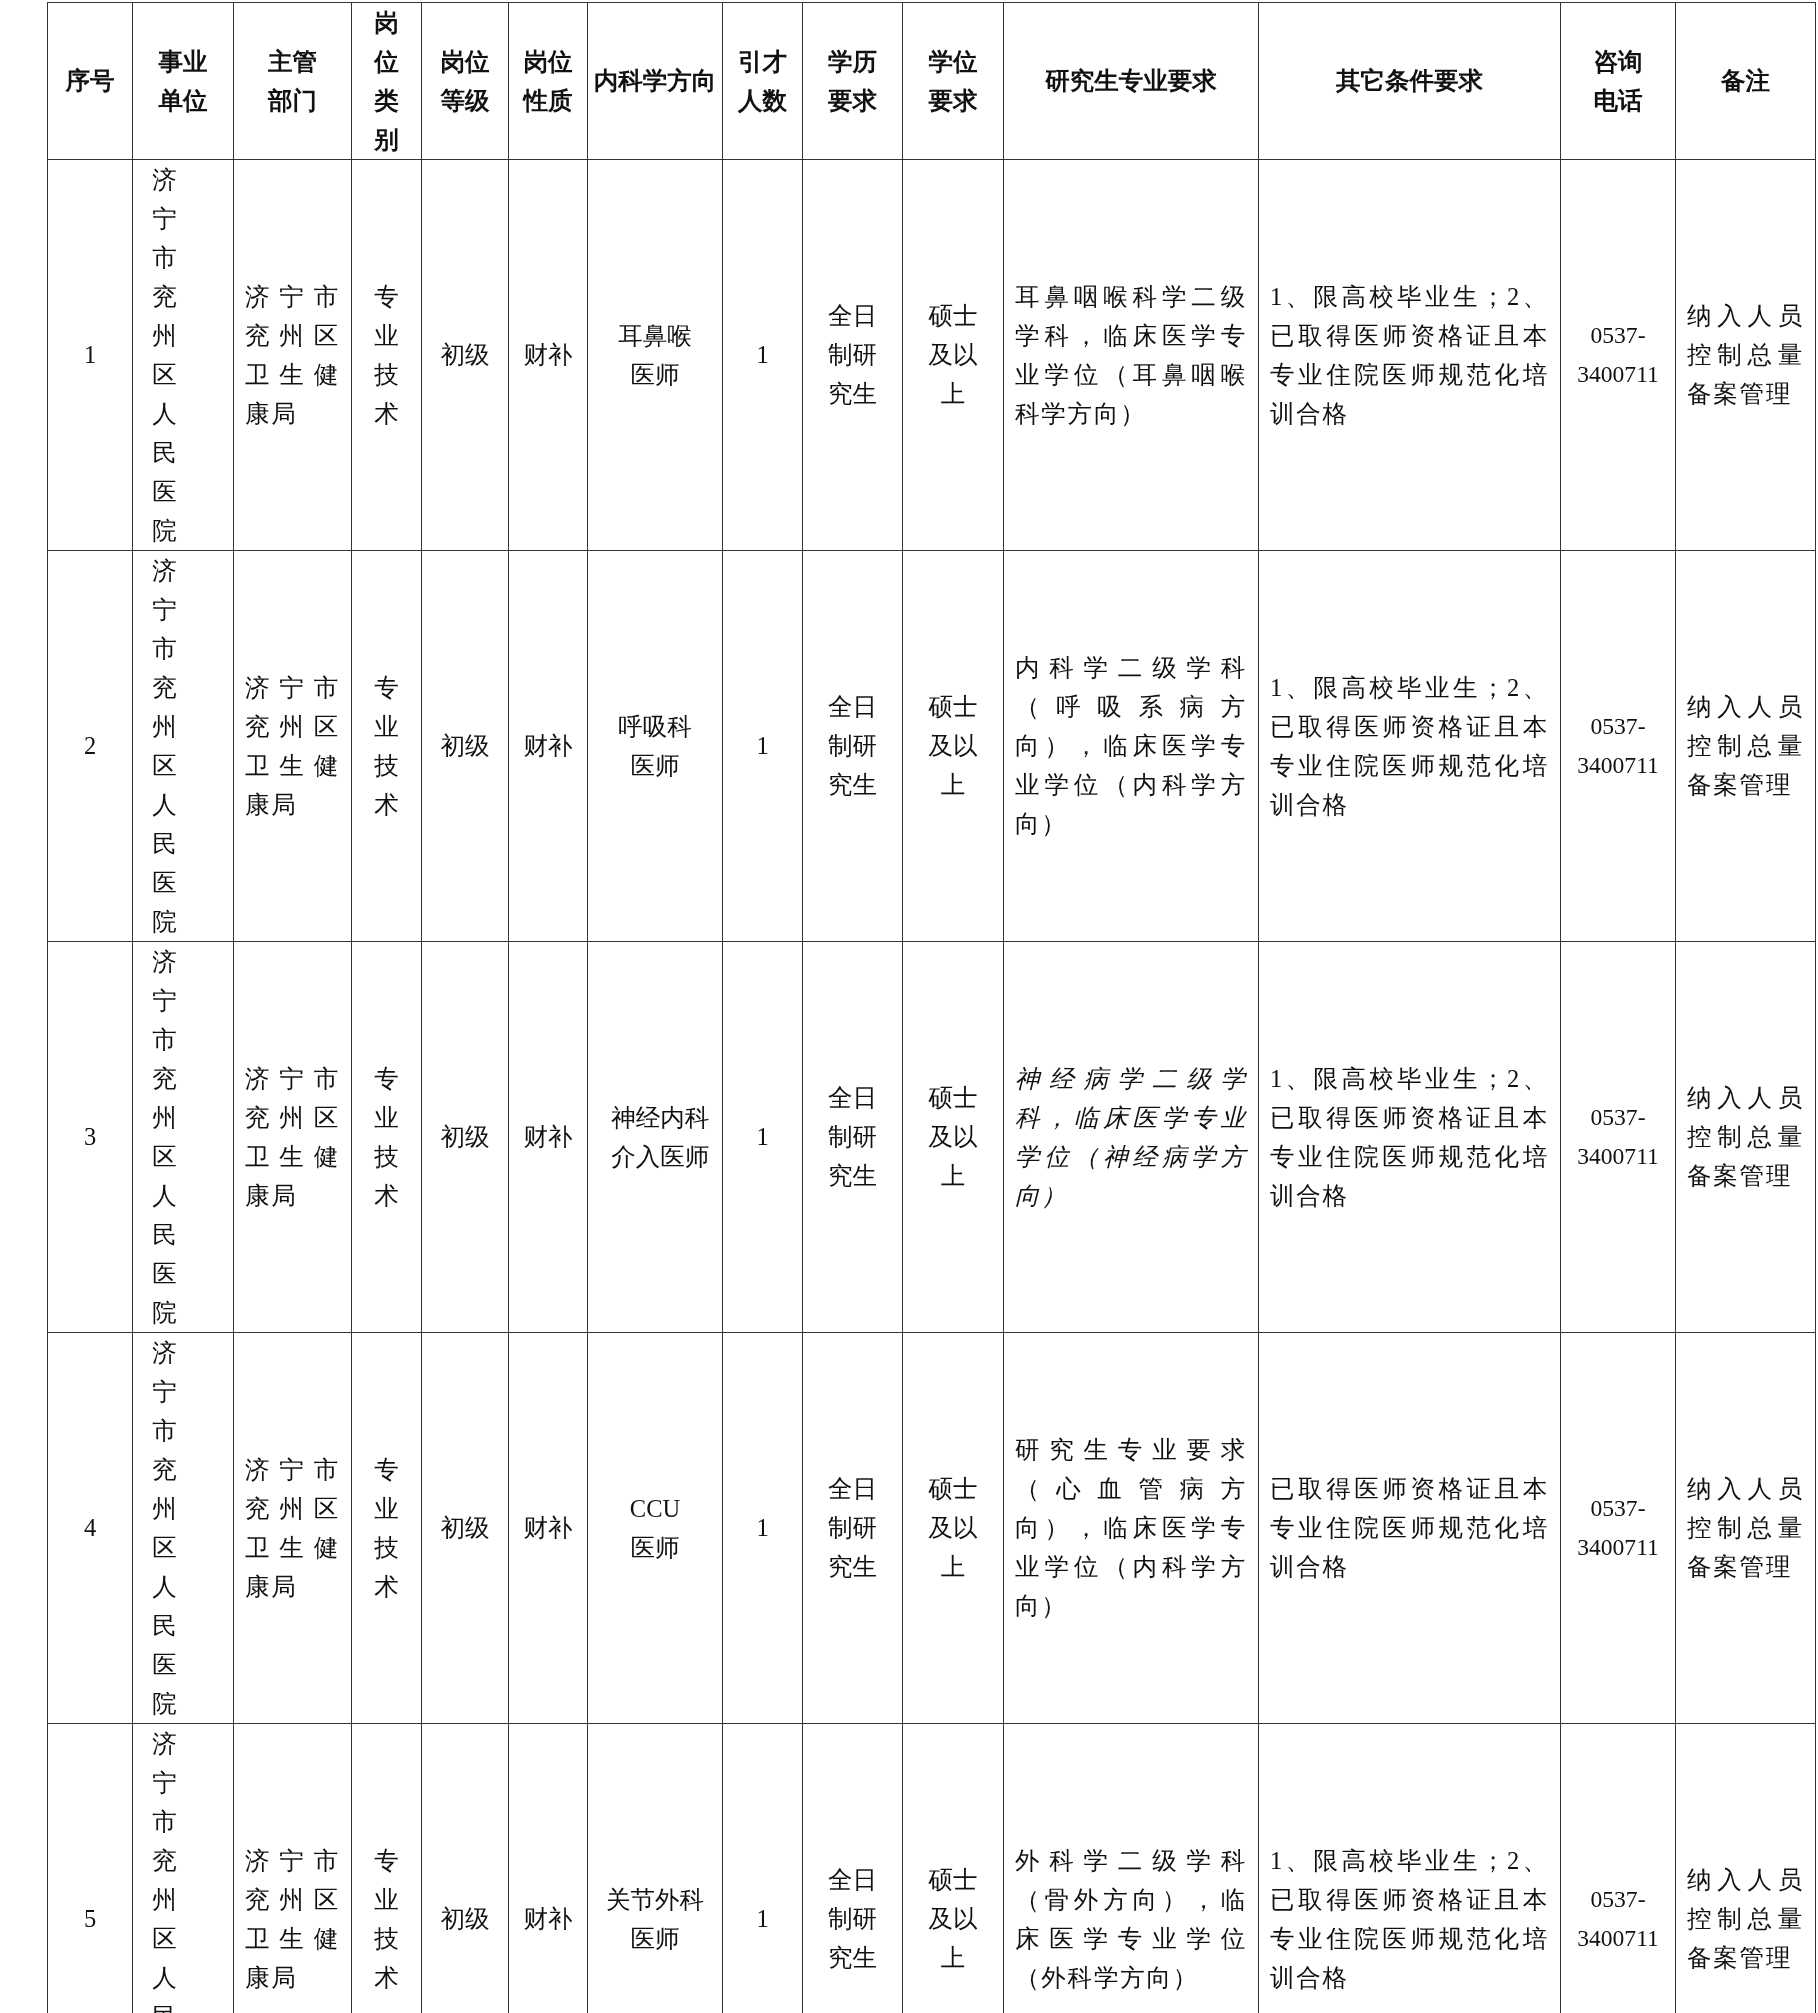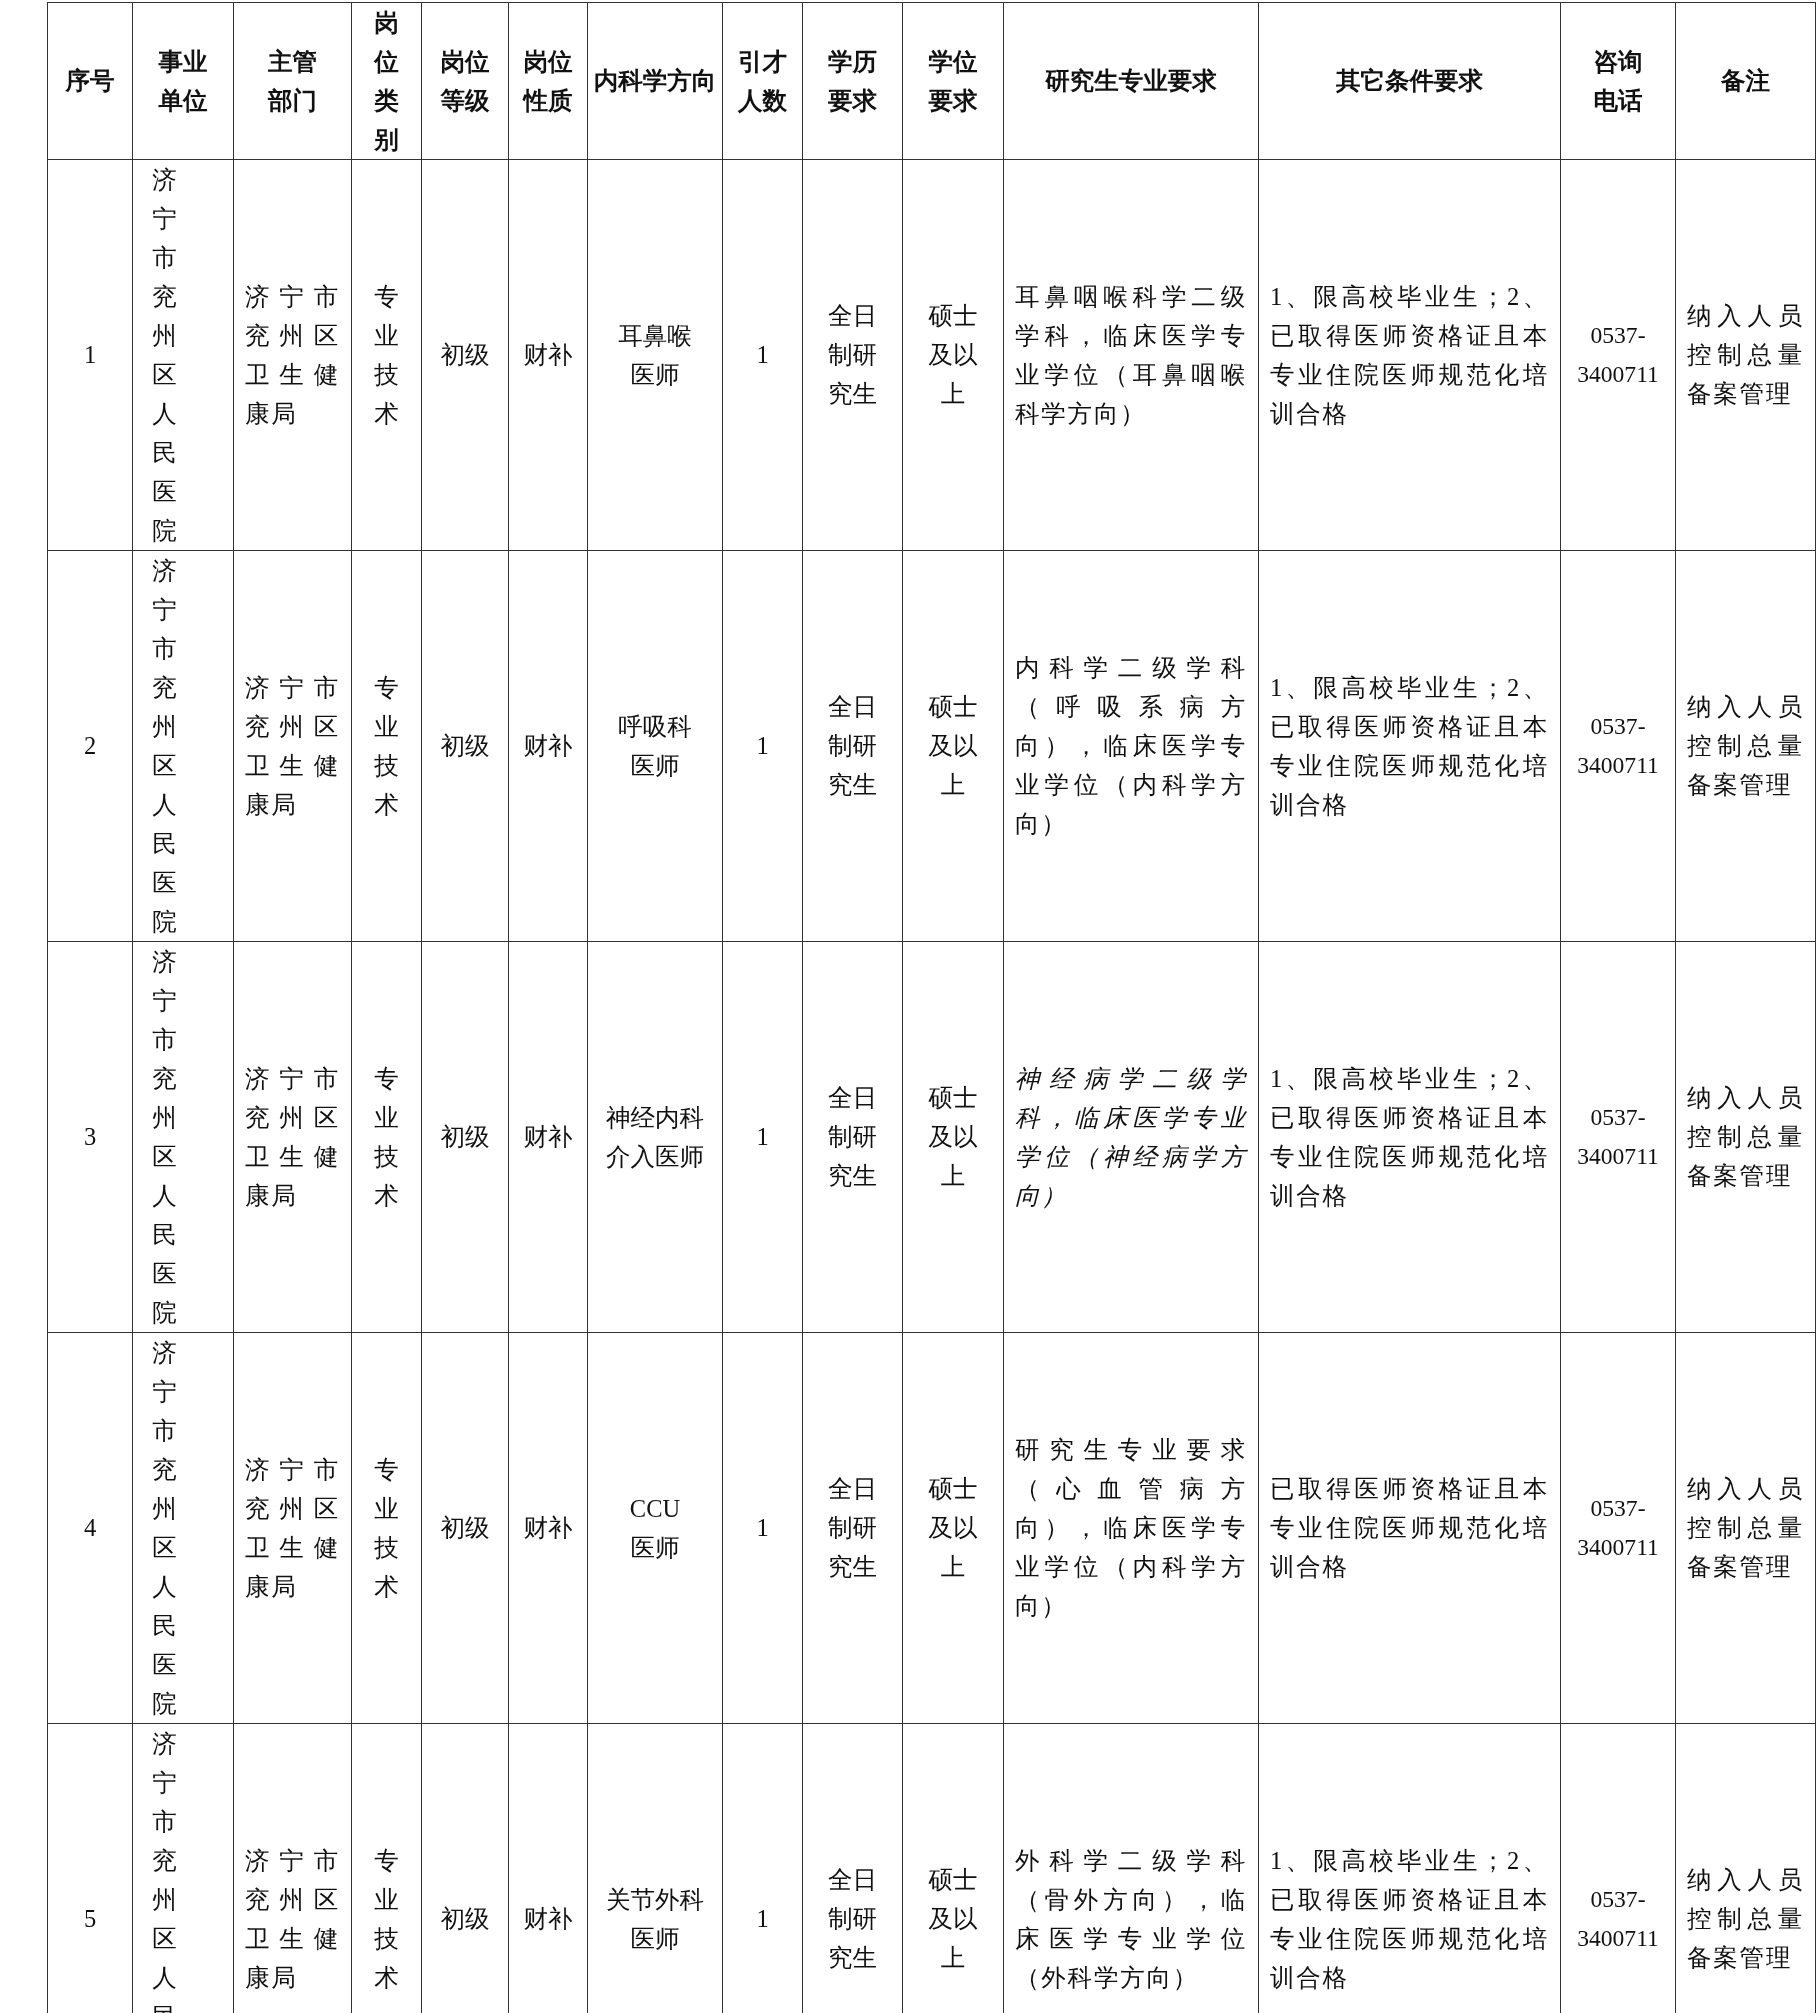--- a/index.html
+++ b/index.html
@@ -197,21 +197,21 @@
         <td>
           <div class="vert">专业技术</div>
         </td>
         <td>
           <div>初级</div>
         </td>
         <td>
           <div>财补</div>
         </td>
         <td>
-          <div style="padding: 0px 12.7px; word-break: break-all;">神经内科<br>介入医师</div>
+          <div style="padding: 0px 12.7px; word-break: break-all; text-align: right;">神经内科<br>介入医师</div>
         </td>
         <td>
           <div>1</div>
         </td>
         <td>
           <div style="width: 51px; margin: 0px auto; word-break: break-all;">全日<br>制研<br>究生</div>
         </td>
         <td>
           <div style="width: 51px; margin: 0px auto; word-break: break-all;">硕士<br>及以<br>上</div>
         </td>

